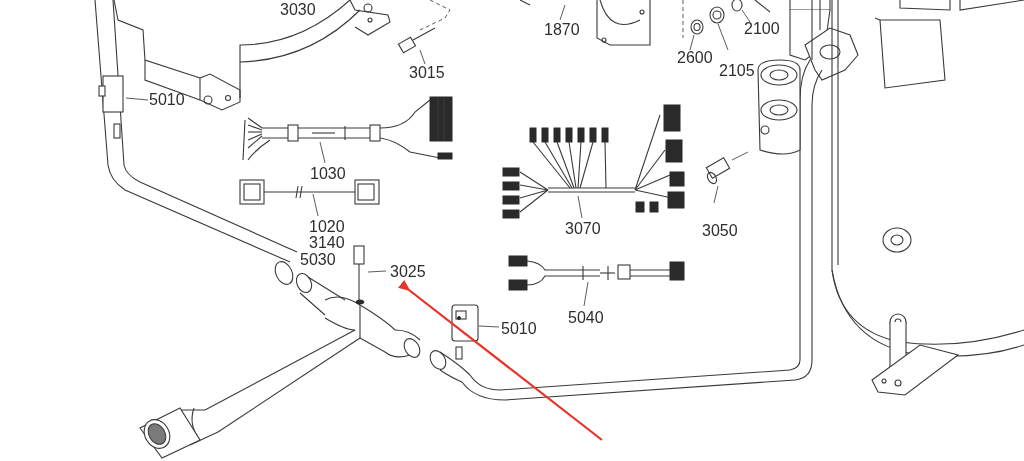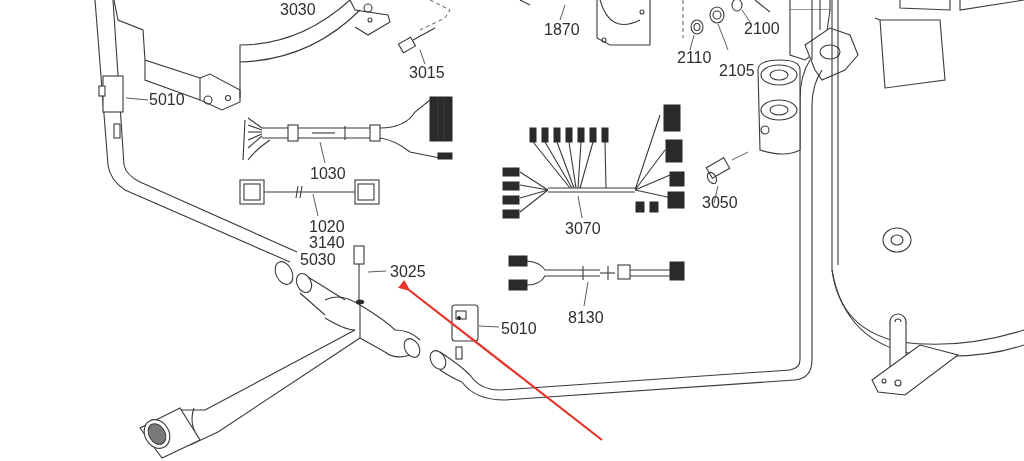--- a/index.html
+++ b/index.html
@@ -253,27 +253,27 @@
     <circle class="dk" cx="459" cy="318" r="1.5"></circle>
     <line class="lead" x1="479" y1="326" x2="499" y2="327"></line>
   </g>
 
   <line x1="602" y1="440" x2="409" y2="290" stroke="#e8332a" stroke-width="2.2" marker-end="url(#arrowhead)"></line>
 </svg>
 
 <span class="lbl" style="left:280px;top:3px">3030</span>
 <span class="lbl" style="left:544px;top:23px">1870</span>
 <span class="lbl" style="left:744px;top:22px">2100</span>
-<span class="lbl" style="left:677px;top:51px">2110</span>
+<span class="lbl" style="left:677px;top:51px">2600</span>
 <span class="lbl" style="left:719px;top:64px">2105</span>
 <span class="lbl" style="left:409px;top:66px">3015</span>
 <span class="lbl" style="left:149px;top:93px">5010</span>
 <span class="lbl" style="left:310px;top:167px">1030</span>
 <span class="lbl" style="left:309px;top:220px">1020</span>
 <span class="lbl" style="left:309px;top:236px">3140</span>
 <span class="lbl" style="left:300px;top:253px">5030</span>
 <span class="lbl" style="left:390px;top:265px">3025</span>
 <span class="lbl" style="left:565px;top:222px">3070</span>
-<span class="lbl" style="left:702px;top:196px">3050</span>
-<span class="lbl" style="left:568px;top:311px">8130</span>
+<span class="lbl" style="left:702px;top:224px">3050</span>
+<span class="lbl" style="left:568px;top:311px">5040</span>
 <span class="lbl" style="left:501px;top:322px">5010</span>
 
 </div>
 
 </body></html>

